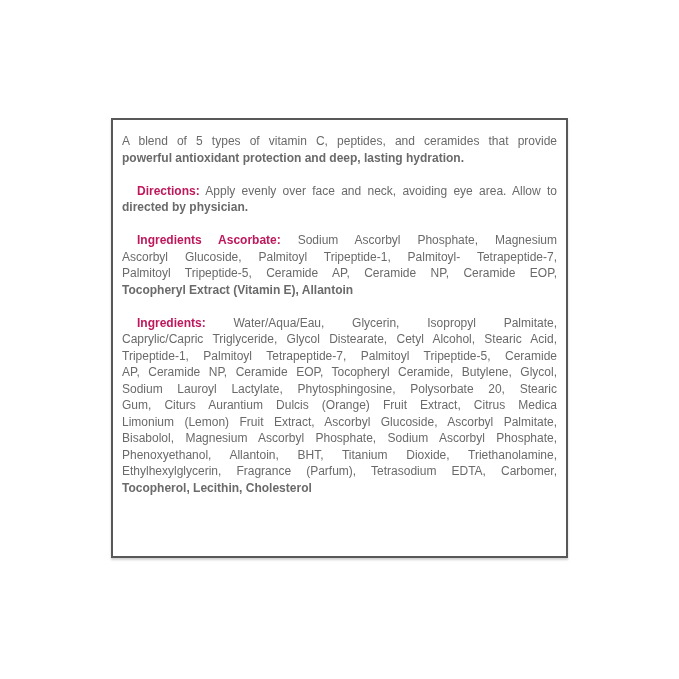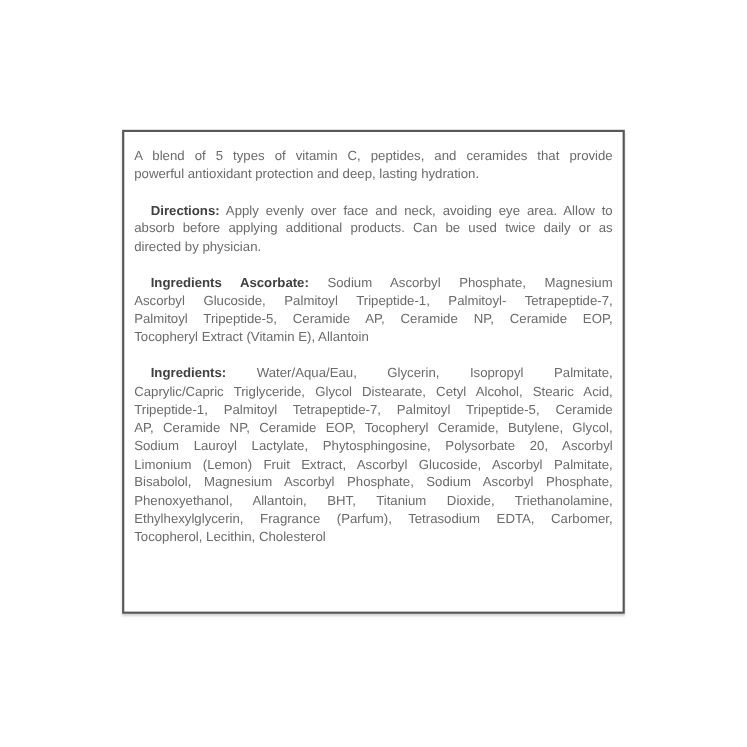--- a/index.html
+++ b/index.html
@@ -37,54 +37,55 @@
   .para + .para {
     margin-top: 16.5px;
   }
   .line {
     text-align: justify;
     text-align-last: justify;
     white-space: normal;
   }
   .line.last {
     text-align-last: left;
+    font-weight: bold;
   }
   .para b {
     font-weight: 700;
-    color: #404040;
+    color: #be185d;
     padding-left: 15px;
   }
 </style>
 </head>
 <body>
 
 <div class="canvas">
   <div class="label-panel">
     <div>
         <div class="para">
           <div class="line">A blend of 5 types of vitamin C, peptides, and ceramides that provide</div>
           <div class="line last">powerful antioxidant protection and deep, lasting hydration.</div>
         </div>
         <div class="para">
           <div class="line"><b>Directions:</b> Apply evenly over face and neck, avoiding eye area. Allow to</div>
-          <div class="line">absorb before applying additional products. Can be used twice daily or as</div>
           <div class="line last">directed by physician.</div>
         </div>
         <div class="para">
           <div class="line"><b>Ingredients Ascorbate:</b> Sodium Ascorbyl Phosphate, Magnesium</div>
           <div class="line">Ascorbyl Glucoside, Palmitoyl Tripeptide-1, Palmitoyl- Tetrapeptide-7,</div>
           <div class="line">Palmitoyl Tripeptide-5, Ceramide AP, Ceramide NP, Ceramide EOP,</div>
           <div class="line last">Tocopheryl Extract (Vitamin E), Allantoin</div>
         </div>
         <div class="para">
           <div class="line"><b>Ingredients:</b> Water/Aqua/Eau, Glycerin, Isopropyl Palmitate,</div>
           <div class="line">Caprylic/Capric Triglyceride, Glycol Distearate, Cetyl Alcohol, Stearic Acid,</div>
           <div class="line">Tripeptide-1, Palmitoyl Tetrapeptide-7, Palmitoyl Tripeptide-5, Ceramide</div>
           <div class="line">AP, Ceramide NP, Ceramide EOP, Tocopheryl Ceramide, Butylene, Glycol,</div>
-          <div class="line">Sodium Lauroyl Lactylate, Phytosphingosine, Polysorbate 20, Ascorbyl</div>
+          <div class="line">Sodium Lauroyl Lactylate, Phytosphingosine, Polysorbate 20, Stearic</div>
+          <div class="line">Gum, Citurs Aurantium Dulcis (Orange) Fruit Extract, Citrus Medica</div>
           <div class="line">Limonium (Lemon) Fruit Extract, Ascorbyl Glucoside, Ascorbyl Palmitate,</div>
           <div class="line">Bisabolol, Magnesium Ascorbyl Phosphate, Sodium Ascorbyl Phosphate,</div>
           <div class="line">Phenoxyethanol, Allantoin, BHT, Titanium Dioxide, Triethanolamine,</div>
           <div class="line">Ethylhexylglycerin, Fragrance (Parfum), Tetrasodium EDTA, Carbomer,</div>
           <div class="line last">Tocopherol, Lecithin, Cholesterol</div>
         </div>
       </div>
   </div>
 </div>
 

